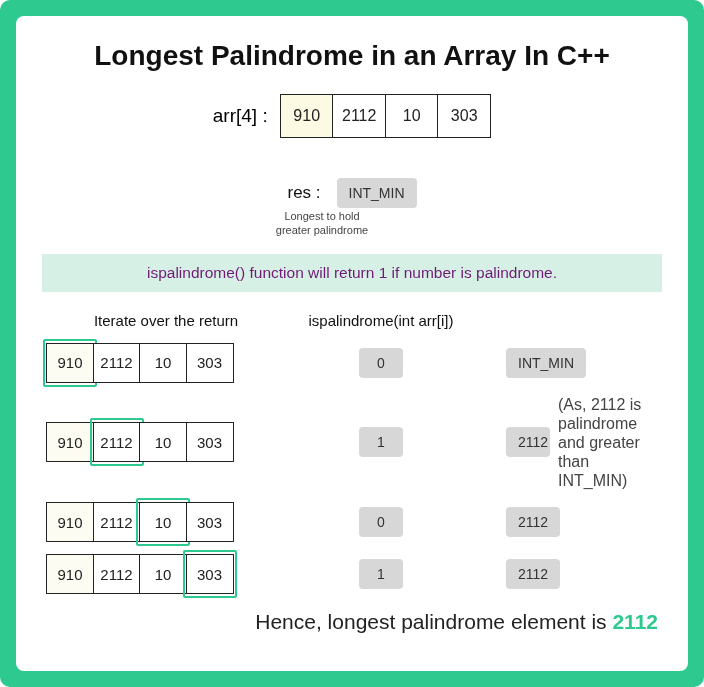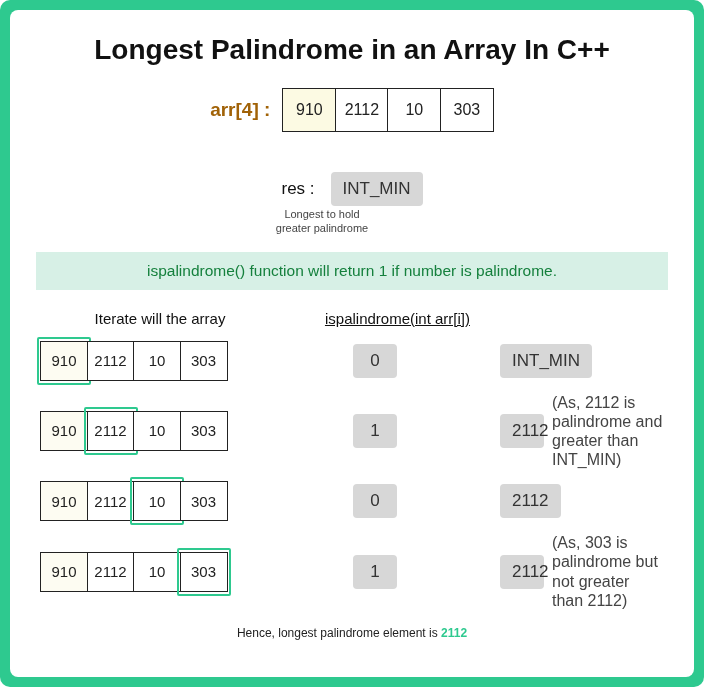--- a/index.html
+++ b/index.html
@@ -7,21 +7,21 @@
     font-family: -apple-system, BlinkMacSystemFont, "Segoe UI", Arial, sans-serif;
     background: #fff;
     width: 704px;
     height: 687px;
     overflow: hidden;
   }
   .frame {
     width: 704px;
     height: 687px;
     background: #2ec98f;
-    padding: 10px;
+    padding: 16px;
     border-radius: 10px;
   }
   .inner {
     width: 100%;
     height: 100%;
     background: #fff;
     border-radius: 8px;
     padding: 24px 30px 18px 30px;
     position: relative;
   }
@@ -34,22 +34,22 @@
   }
   .arr-row {
     display: flex;
     align-items: center;
     justify-content: center;
     gap: 12px;
     margin-bottom: 14px;
   }
   .arr-label {
     font-size: 19px;
-    font-weight: 700;
-    color: #a16207;
+    font-weight: 400;
+    color: #000000;
   }
   .cells {
     display: flex;
   }
   .cell {
     border: 1.5px solid #222;
     width: 54px;
     height: 44px;
     display: flex;
     align-items: center;
@@ -70,51 +70,51 @@
     margin-top: 40px;
   }
   .res-label {
     font-size: 17px;
     color: #111;
   }
   .pill {
     background: #d7d7d7;
     border-radius: 4px;
     padding: 7px 12px;
-    font-size: 17px;
+    font-size: 14px;
     color: #333;
     min-width: 44px;
     text-align: center;
   }
   .var-note {
     text-align: center;
     font-size: 11px;
     color: #444;
     margin-top: 2px;
     margin-bottom: 16px;
     margin-left: -60px;
     line-height: 1.25;
   }
   .banner {
     background: #d7f0e6;
-    color: #15803d;
+    color: #701a75;
     font-size: 15.5px;
     text-align: center;
     padding: 10px 8px;
     margin: 0 -4px 20px -4px;
   }
   .headers {
     display: flex;
     align-items: center;
     margin-bottom: 14px;
     font-size: 15px;
     color: #111;
   }
   .headers .h1 { flex: 0 0 240px; text-align: center; }
-  .headers .h2 { flex: 0 0 190px; text-align: right; text-decoration: underline; }
+  .headers .h2 { flex: 0 0 190px; text-align: center; }
   .headers .h3 { flex: 1; text-align: center; padding-left: 0; }
   .iter-row {
     display: flex;
     align-items: center;
     margin-bottom: 12px;
   }
   .iter-cells-wrap {
     flex: 0 0 240px;
     display: flex;
     justify-content: flex-start;
@@ -160,22 +160,22 @@
     gap: 8px;
     padding-left: 30px;
   }
   .note {
     font-size: 16px;
     color: #444;
     line-height: 1.2;
     max-width: 130px;
   }
   .conclusion {
-    text-align: center;
-    font-size: 12px;
+    text-align: right;
+    font-size: 21px;
     color: #222;
     margin-top: 16px;
   }
   .conclusion .ans {
     color: #2ec98f;
     font-weight: 700;
   }
 </style>
 </head>
 <body>
@@ -200,21 +200,21 @@
       <div class="pill">INT_MIN</div>
     </div>
     <div class="var-note">
       <span>Longest to hold</span><br>
       <span>greater palindrome</span>
     </div>
 
     <div class="banner">ispalindrome() function will return 1 if number is palindrome.</div>
 
     <div class="headers">
-      <div class="h1">Iterate will the array</div>
+      <div class="h1">Iterate over the return</div>
       <div class="h2">ispalindrome(int arr[i])</div>
     </div>
 
     <div id="iterations">
         <div class="iter-row">
           <div class="iter-cells-wrap">
             <div class="iter-cells">
               <div class="icell hl cursor">910</div>
               <div class="icell">2112</div>
               <div class="icell">10</div>
@@ -268,21 +268,20 @@
               <div class="icell">2112</div>
               <div class="icell">10</div>
               <div class="icell cursor">303</div>
             </div>
           </div>
           <div class="pal-col">
             <div class="pill">1</div>
           </div>
           <div class="res-col">
             <div class="pill">2112</div>
-            <div class="note">(As, 303 is palindrome but not greater than 2112)</div>
           </div>
         </div>
       </div>
 
     <div class="conclusion">
       <span>Hence, longest palindrome element is </span><span class="ans">2112</span>
     </div>
 
   </div>
 </div>

